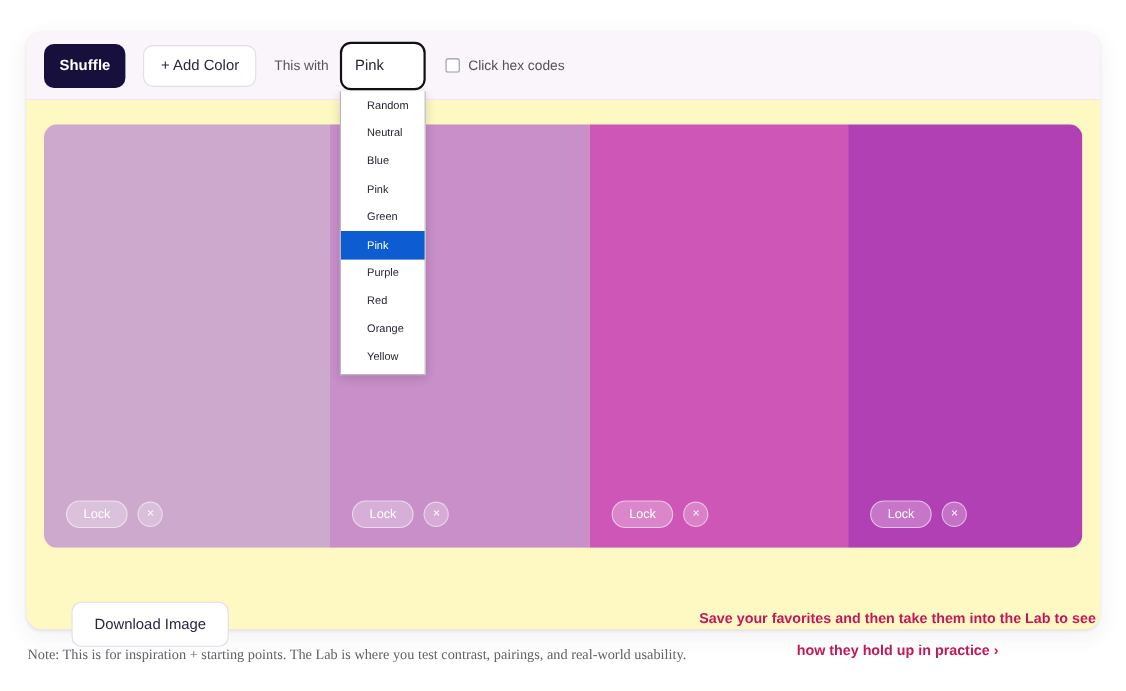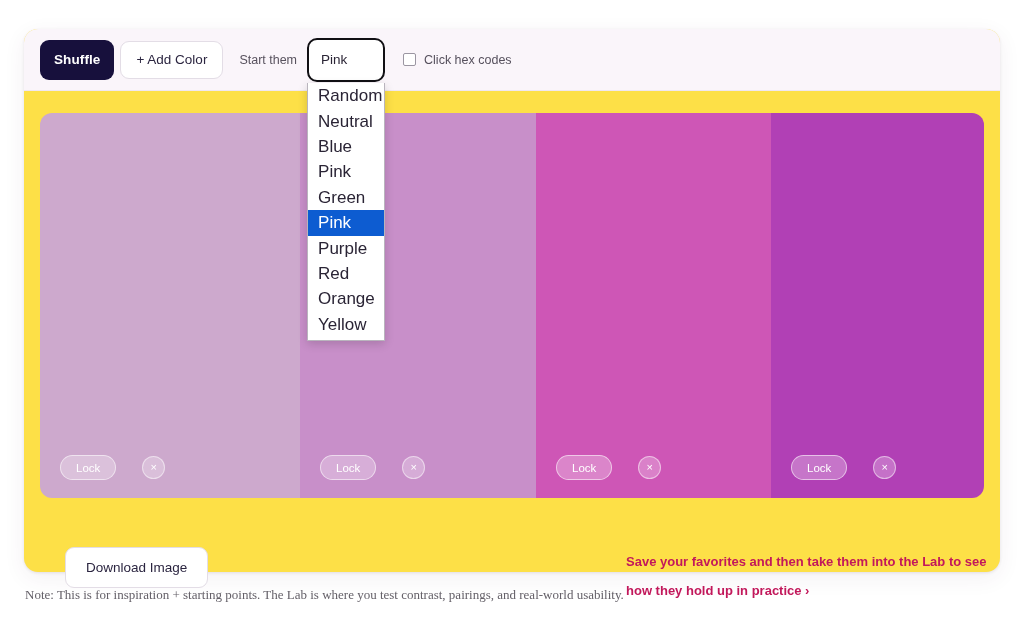--- a/index.html
+++ b/index.html
@@ -8,24 +8,25 @@
     background: #ffffff;
     font-family: "Liberation Sans", sans-serif;
     overflow: hidden;
   }
   .page { position: relative; width: 1024px; height: 628px; background:#fff; }
 
   
   .card {
     position: absolute; left: 24px; top: 29px;
     width: 976px; height: 543px;
-    background: #fde047;
+    background: #fef9c3;
     border-radius: 14px;
     box-shadow: 0 1px 3px rgba(60,30,60,.10), 0 6px 22px rgba(80,40,90,.07);
     overflow: visible;
+    text-align: center;
   }
 
   
   .toolbar {
     position: absolute; left: 0; top: 0;
     width: 976px; height: 62px;
     background: #faf5fa;
     border-top-left-radius: 14px; border-top-right-radius: 14px;
     border-bottom: 1px solid #f0e7f0;
     display: flex; align-items: center;
@@ -35,21 +36,21 @@
     height: 40px; min-width: 68px;
     background: #17103c; color: #ffffff;
     border: none; border-radius: 9px;
     font-size: 13.5px; font-weight: 700;
     font-family: "Liberation Sans", sans-serif;
     letter-spacing: .1px;
     display: flex; align-items: center; justify-content: center;
     padding: 0 14px; cursor: pointer;
   }
   .btn-add {
-    height: 38px; margin-left: 6px;
+    height: 38px; margin-left: 16px;
     background: #ffffff; color: #2b2540;
     border: 1px solid #e3dde6; border-radius: 9px;
     font-size: 13.5px; font-family: "Liberation Sans", sans-serif;
     display: flex; align-items: center; justify-content: center;
     padding: 0 15px; cursor: pointer; white-space: nowrap;
   }
   .startwith {
     margin-left: 16px; font-size: 12.5px; color: #58525e;
     white-space: nowrap;
   }
@@ -68,22 +69,22 @@
     width: 78px;
     background: #ffffff;
     border: 1px solid #b9b4bd;
     border-top: none;
     box-shadow: 0 3px 9px rgba(0,0,0,.16);
     z-index: 50;
     padding: 1px 0 3px 0;
   }
   .dd-item {
     height: 25.4px; display: flex; align-items: center;
-    padding-left: 10px;
-    font-size: 17px; color: #2a2435;
+    padding-left: 24px;
+    font-size: 10px; color: #2a2435;
     cursor: pointer; white-space: nowrap;
   }
   .dd-item.sel { background: #0d5cd1; color: #ffffff; }
 
   .check-wrap {
     margin-left: 18px; display: flex; align-items: center; gap: 8px;
     cursor: pointer;
   }
   .checkbox {
     width: 13px; height: 13px; border: 1px solid #9b96a2;
@@ -98,21 +99,21 @@
   
   .swatches {
     position: absolute; left: 16px; top: 84px;
     width: 944px; height: 385px;
     border-radius: 12px; overflow: hidden;
     display: flex;
   }
   .swatch { position: relative; height: 100%; }
   .swatch-actions {
     position: absolute; left: 20px; bottom: 18px;
-    display: flex; align-items: center; gap: 26px;
+    display: flex; align-items: center; gap: 9px;
   }
   .lock-btn {
     height: 25px; padding: 0 15px;
     border-radius: 13px;
     background: rgba(255,255,255,.28);
     border: 1px solid rgba(255,255,255,.55);
     color: #ffffff; font-size: 11.5px;
     display: flex; align-items: center; justify-content: center;
     cursor: pointer; white-space: nowrap;
   }
@@ -158,21 +159,21 @@
     <div class="toolbar">
 
       <div class="btn-shuffle">
         <span>Shuffle</span>
       </div>
 
       <div class="btn-add">
         <span>+ Add Color</span>
       </div>
 
-      <span class="startwith">Start them</span>
+      <span class="startwith">This with</span>
 
       <div class="select-wrap">
         <div class="select-trigger">
           <span>Pink</span>
         </div>
 
         <div class="dropdown">
           <div class="dd-item">
             <span>Random</span>
           </div>

